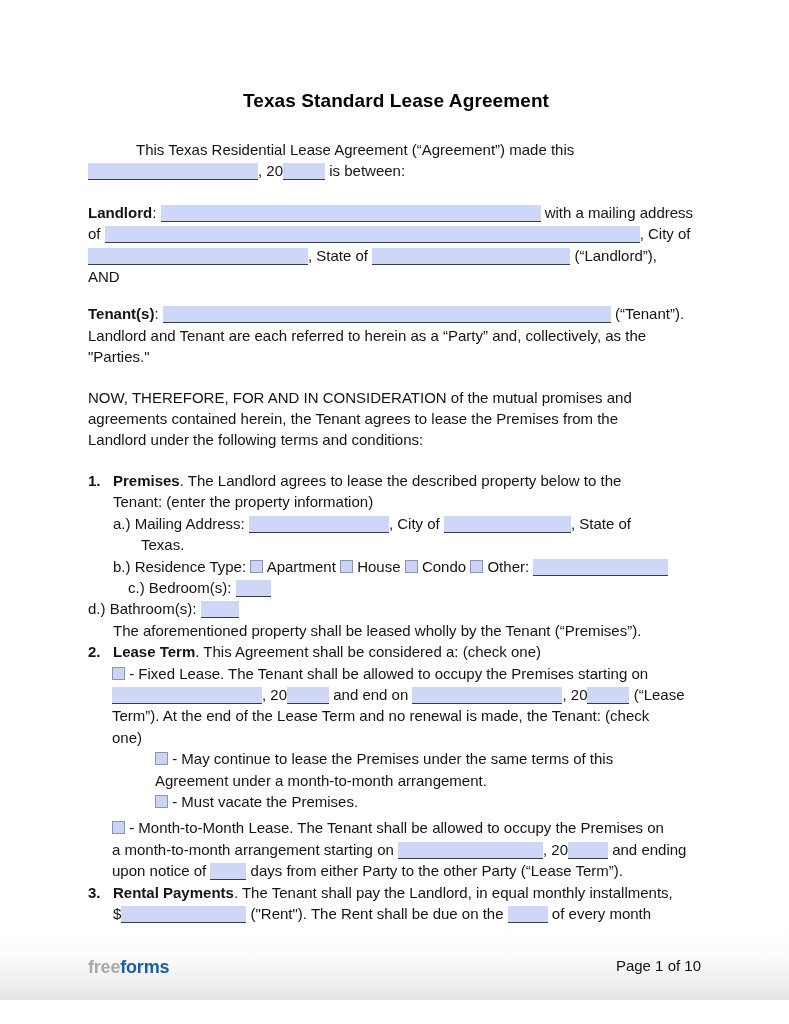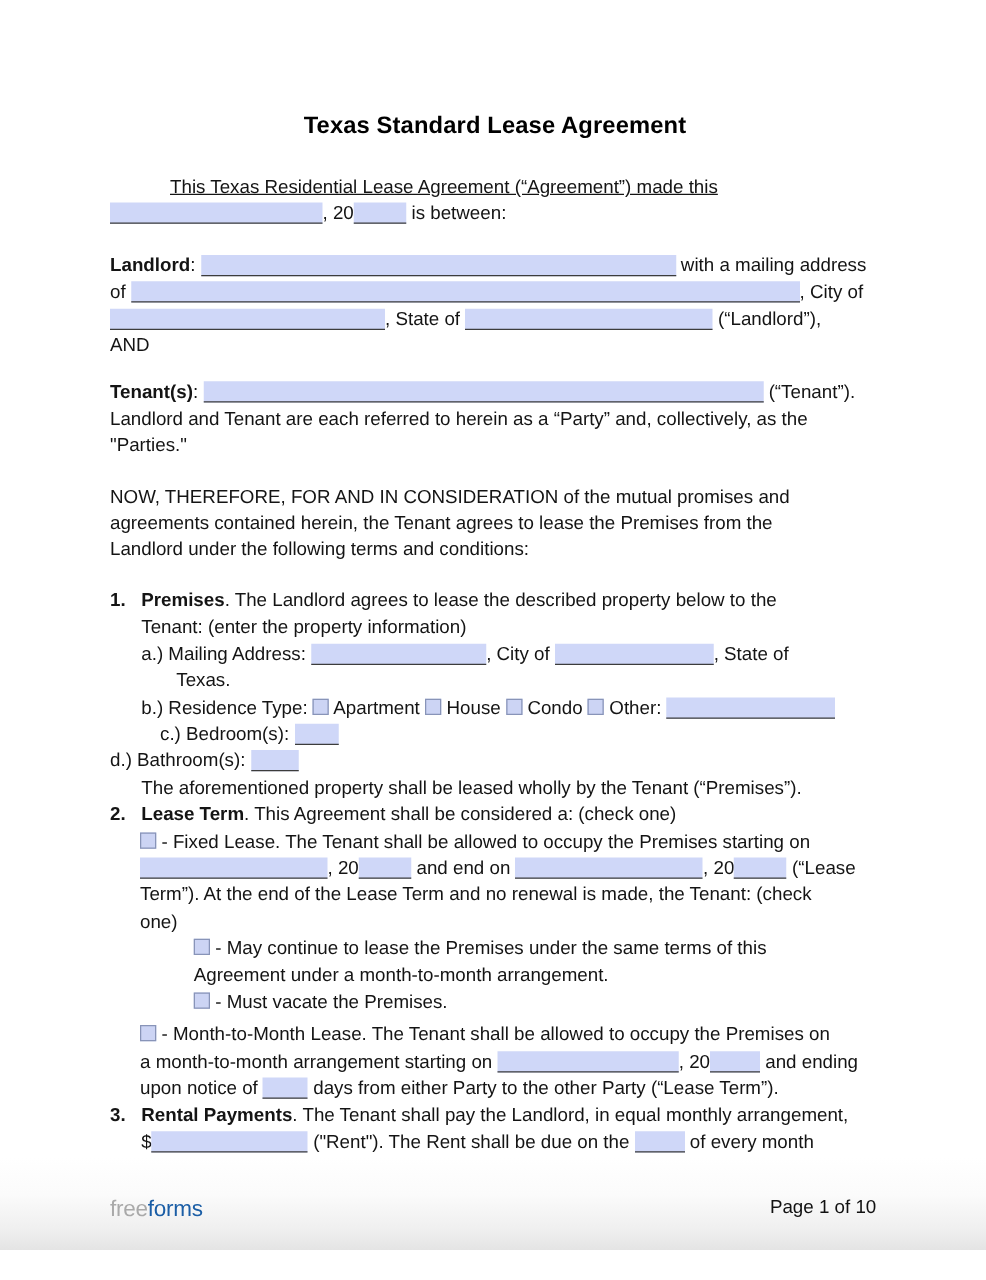--- a/index.html
+++ b/index.html
@@ -58,42 +58,42 @@
     position: absolute;
     left: 0; right: 0; bottom: 0;
     height: 74px;
     background: linear-gradient(180deg, #ffffff 0%, #fbfbfb 40%, #efefef 78%, #e4e4e4 100%);
   }
   .logo {
     position: absolute;
     left: 88px;
     bottom: 22px;
     font-size: 18px;
-    font-weight: normal;
+    font-weight: bold;
     letter-spacing: -0.2px;
     cursor: pointer;
   }
   .logo .logo-gray { color: var(--logo-gray, #a9a9a9); }
   .logo .logo-blue { color: var(--logo-blue, #1b5ea6); }
   .page-indicator {
     position: absolute;
     right: 88px;
     bottom: 26px;
     font-size: 15px;
     color: #111;
   }
 </style>
 </head>
 <body>
 
 <div class="page">
   <div class="content">
     <div class="doc-title">Texas Standard Lease Agreement</div>
     <div id="doc-body">
-        <div class="doc-line" style="margin-left: 48px; text-decoration: underline;"><span>This Texas Residential Lease Agreement (“Agreement”) made this</span></div>
+        <div class="doc-line" style="margin-left: 48px;"><span>This Texas Residential Lease Agreement (“Agreement”) made this</span></div>
         <div class="doc-line"><span class="blank" style="width: 170px;"></span><span>, 20</span><span class="blank" style="width: 42px;"></span><span> is between:</span></div>
         <div class="doc-line" style="margin-top: 20px;"><strong>Landlord</strong><span>: </span><span class="blank" style="width: 380px;"></span><span> with a mailing address</span></div>
         <div class="doc-line"><span>of </span><span class="blank" style="width: 535px;"></span><span>, City of</span></div>
         <div class="doc-line"><span class="blank" style="width: 220px;"></span><span>, State of </span><span class="blank" style="width: 198px;"></span><span> (“Landlord”),</span></div>
         <div class="doc-line"><span>AND</span></div>
         <div class="doc-line" style="margin-top: 16px;"><strong>Tenant(s)</strong><span>: </span><span class="blank" style="width: 448px;"></span><span> (“Tenant”).</span></div>
         <div class="doc-line"><span>Landlord and Tenant are each referred to herein as a “Party” and, collectively, as the</span></div>
         <div class="doc-line"><span>"Parties."</span></div>
         <div class="doc-line" style="margin-top: 19px;"><span>NOW, THEREFORE, FOR AND IN CONSIDERATION of the mutual promises and</span></div>
         <div class="doc-line"><span>agreements contained herein, the Tenant agrees to lease the Premises from the</span></div>
@@ -110,21 +110,21 @@
         <div class="doc-line" style="margin-left: 24px;"><span class="checkbox"></span><span> - Fixed Lease. The Tenant shall be allowed to occupy the Premises starting on</span></div>
         <div class="doc-line" style="margin-left: 24px;"><span class="blank" style="width: 150px;"></span><span>, 20</span><span class="blank" style="width: 42px;"></span><span> and end on </span><span class="blank" style="width: 150px;"></span><span>, 20</span><span class="blank" style="width: 42px;"></span><span> (“Lease</span></div>
         <div class="doc-line" style="margin-left: 24px;"><span>Term”). At the end of the Lease Term and no renewal is made, the Tenant: (check</span></div>
         <div class="doc-line" style="margin-left: 24px;"><span>one)</span></div>
         <div class="doc-line" style="margin-left: 67px;"><span class="checkbox"></span><span> - May continue to lease the Premises under the same terms of this</span></div>
         <div class="doc-line" style="margin-left: 67px;"><span>Agreement under a month-to-month arrangement.</span></div>
         <div class="doc-line" style="margin-left: 67px;"><span class="checkbox"></span><span> - Must vacate the Premises.</span></div>
         <div class="doc-line" style="margin-left: 24px; margin-top: 5px;"><span class="checkbox"></span><span> - Month-to-Month Lease. The Tenant shall be allowed to occupy the Premises on</span></div>
         <div class="doc-line" style="margin-left: 24px;"><span>a month-to-month arrangement starting on </span><span class="blank" style="width: 145px;"></span><span>, 20</span><span class="blank" style="width: 40px;"></span><span> and ending</span></div>
         <div class="doc-line" style="margin-left: 24px;"><span>upon notice of </span><span class="blank" style="width: 36px;"></span><span> days from either Party to the other Party (“Lease Term”).</span></div>
-        <div class="doc-line"><span class="list-num">3.</span><strong>Rental Payments</strong><span>. The Tenant shall pay the Landlord, in equal monthly arrangement,</span></div>
+        <div class="doc-line"><span class="list-num">3.</span><strong>Rental Payments</strong><span>. The Tenant shall pay the Landlord, in equal monthly installments,</span></div>
         <div class="doc-line" style="margin-left: 25px;"><span>$</span><span class="blank" style="width: 125px;"></span><span> ("Rent"). The Rent shall be due on the </span><span class="blank" style="width: 40px;"></span><span> of every month</span></div>
       </div>
   </div>
 
   <div class="footer">
     <div class="logo">
       <span class="logo-gray">free</span><span class="logo-blue">forms</span>
     </div>
     <div class="page-indicator">Page 1 of 10</div>
   </div>

